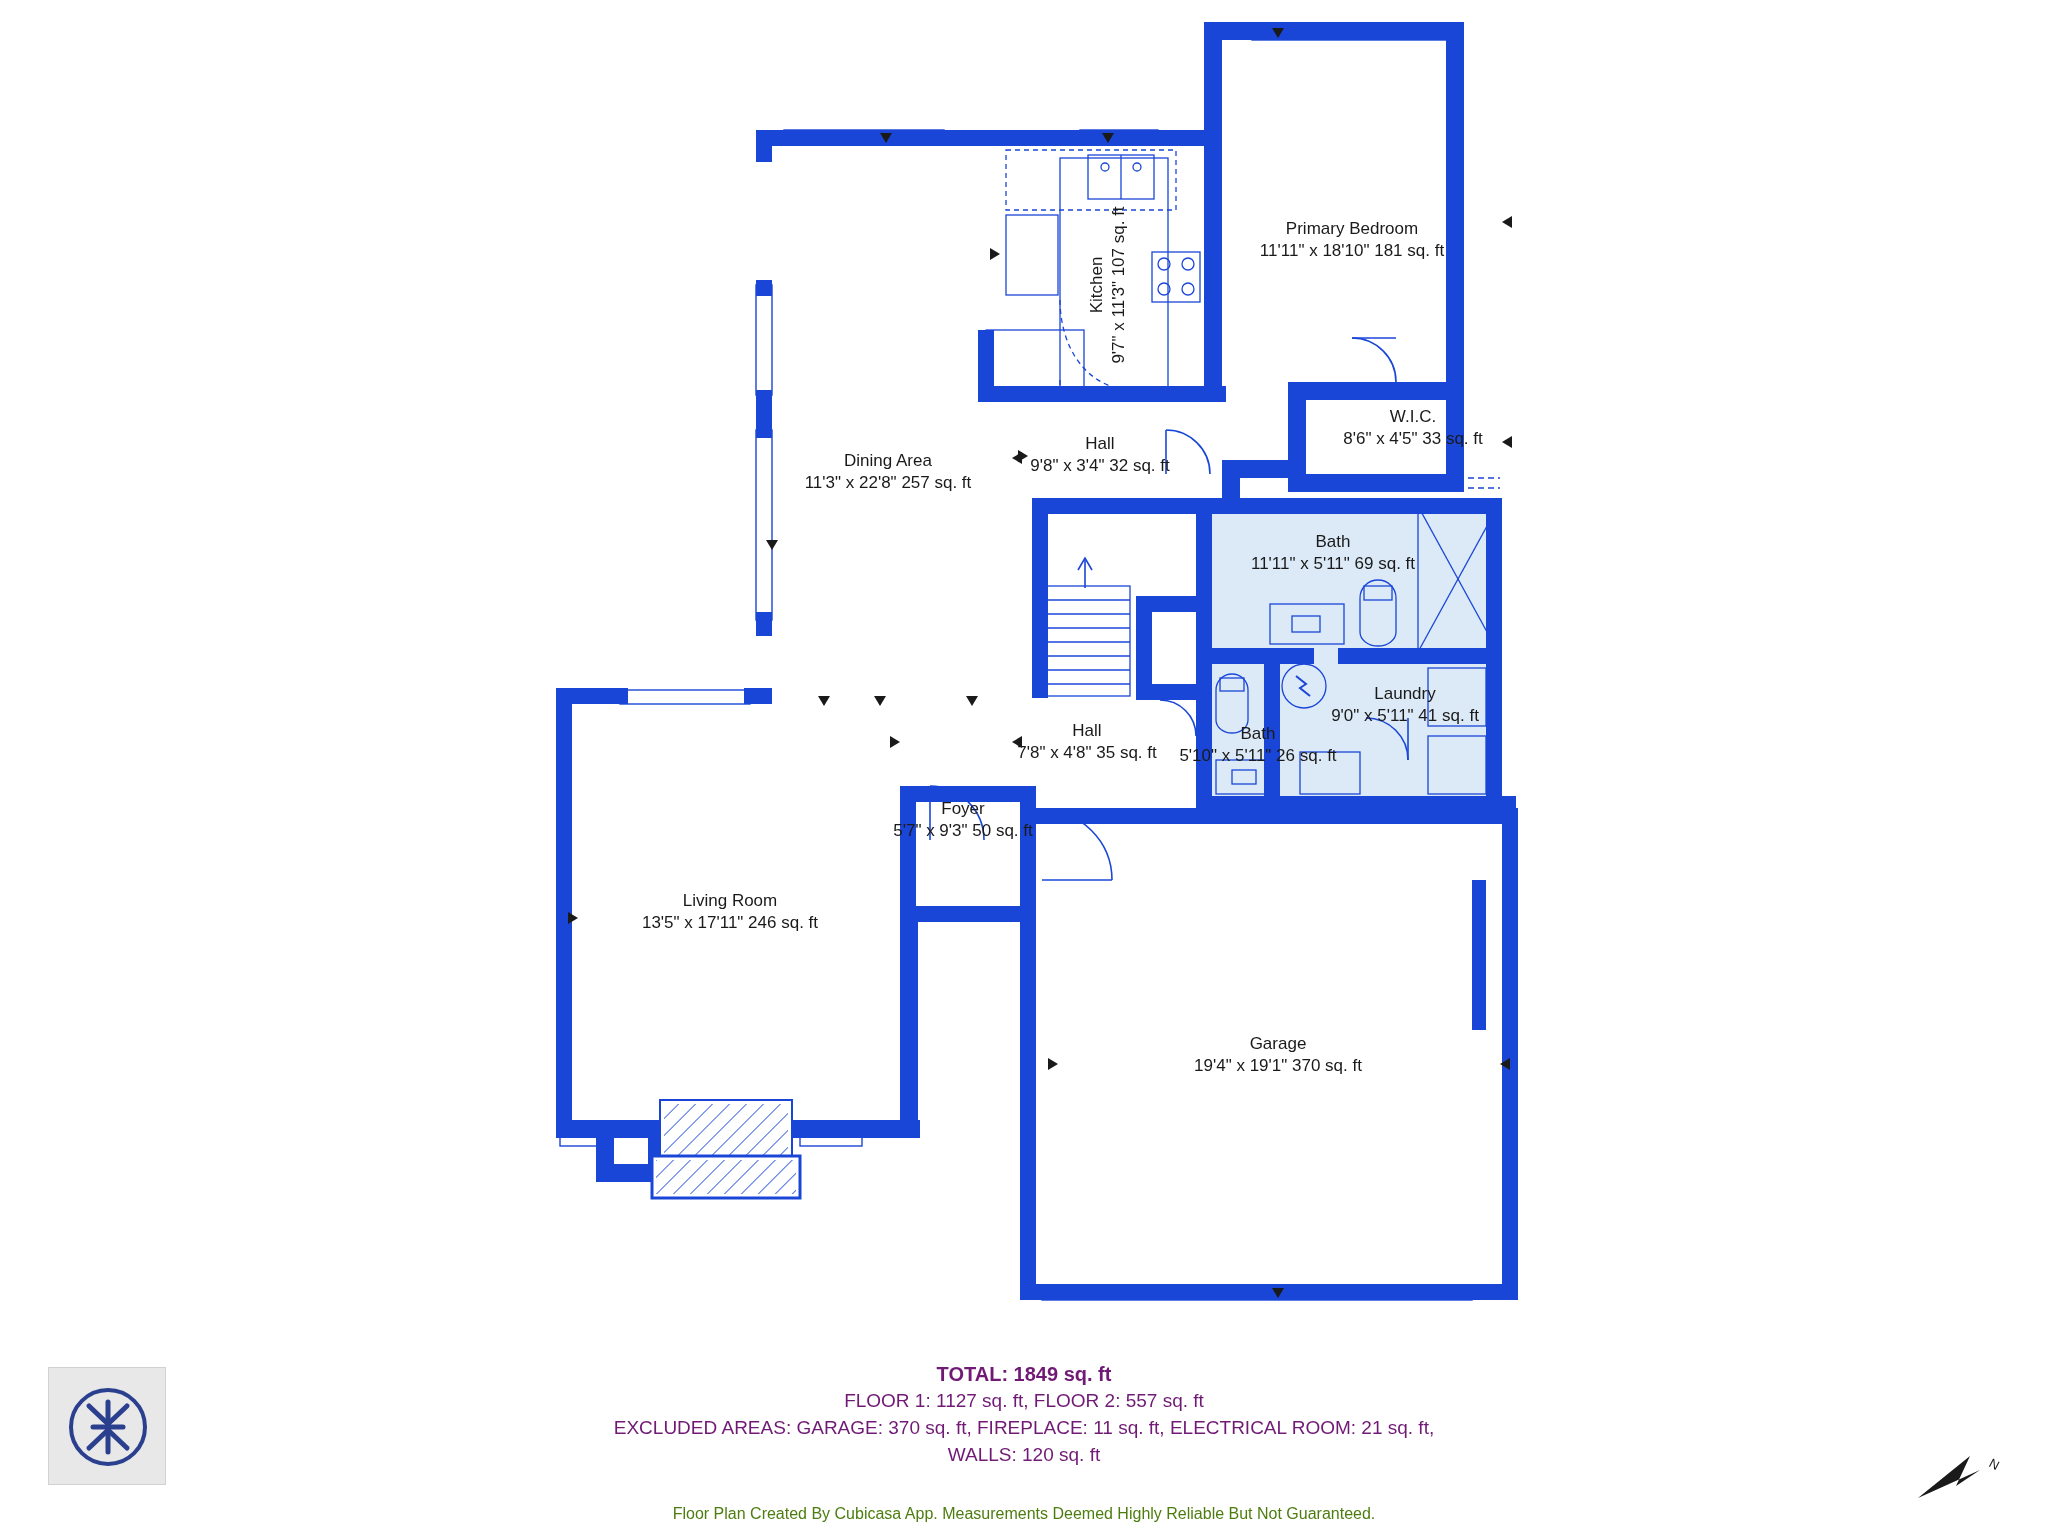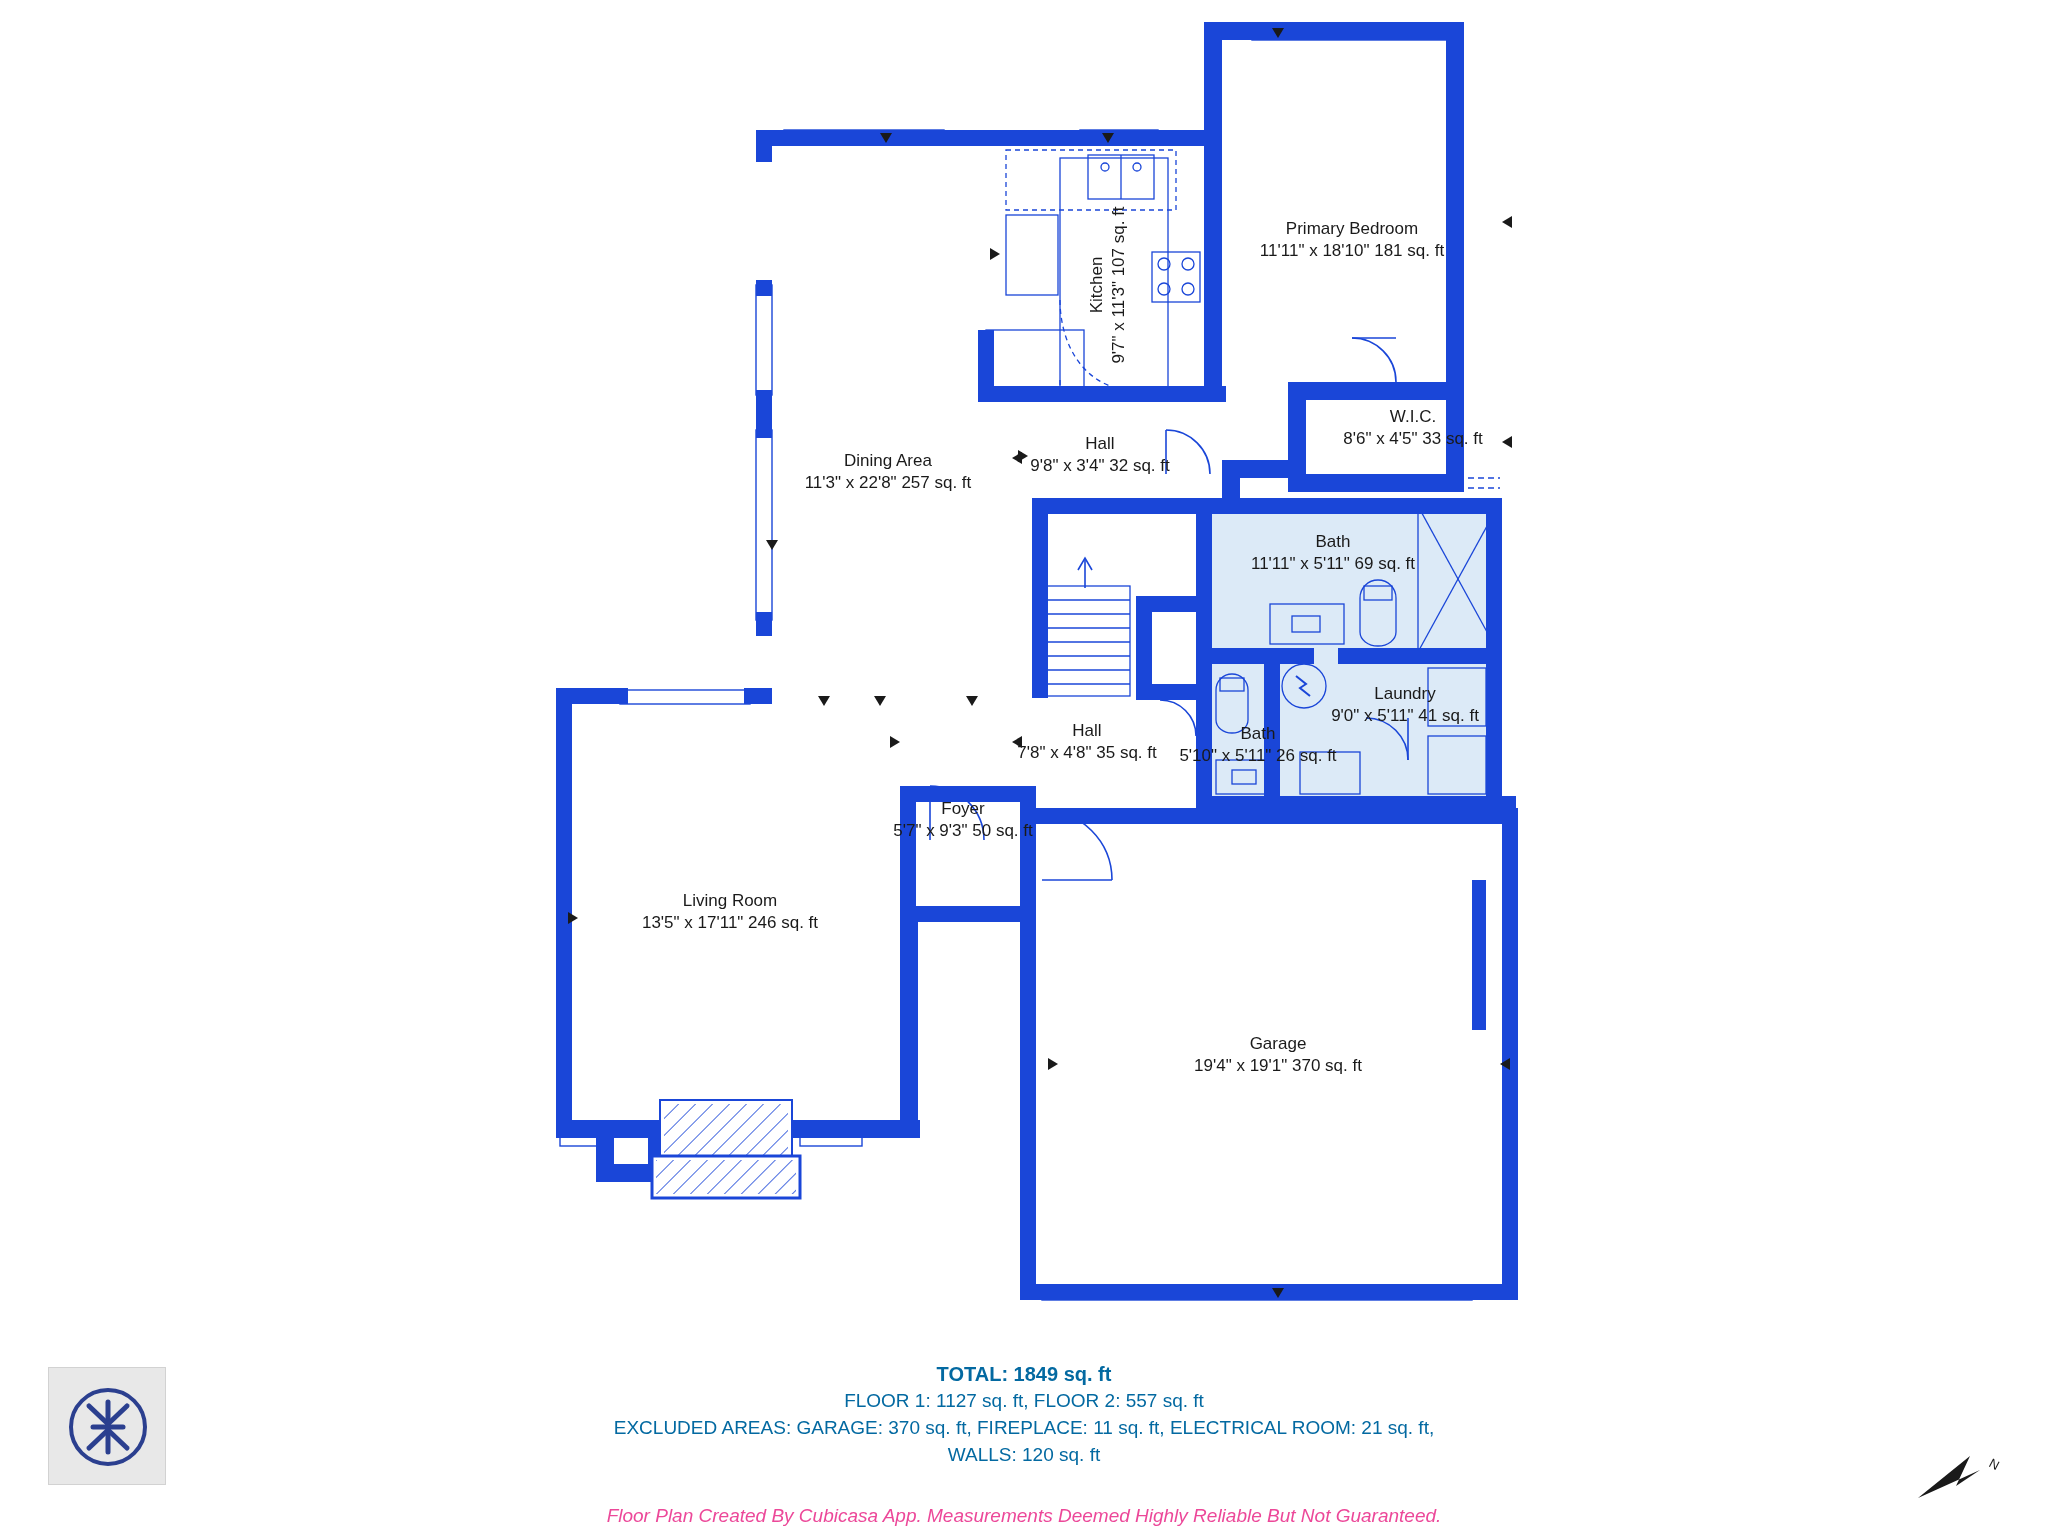--- a/index.html
+++ b/index.html
@@ -39,35 +39,34 @@
     transform: translate(-50%, -50%) rotate(-90deg);
   }
   .summary {
     position: absolute;
     left: 0;
     right: 0;
     top: 1360px;
     text-align: center;
     font-size: 19px;
     line-height: 1.42;
-    color: #0369a1;
+    color: #701a75;
   }
   .summary .total {
     font-weight: bold;
     font-size: 20px;
   }
   .credit {
     position: absolute;
     left: 0;
     right: 0;
     top: 1505px;
     text-align: center;
-    font-size: 19px;
-    color: #ec4899;
-    font-style: italic;
+    font-size: 16px;
+    color: #4d7c0f;
   }
   .logo-box {
     position: absolute;
     left: 48px;
     top: 1367px;
     width: 118px;
     height: 118px;
     background: #e8e8e8;
     border: 1px solid #d2d2d2;
     box-sizing: border-box;

